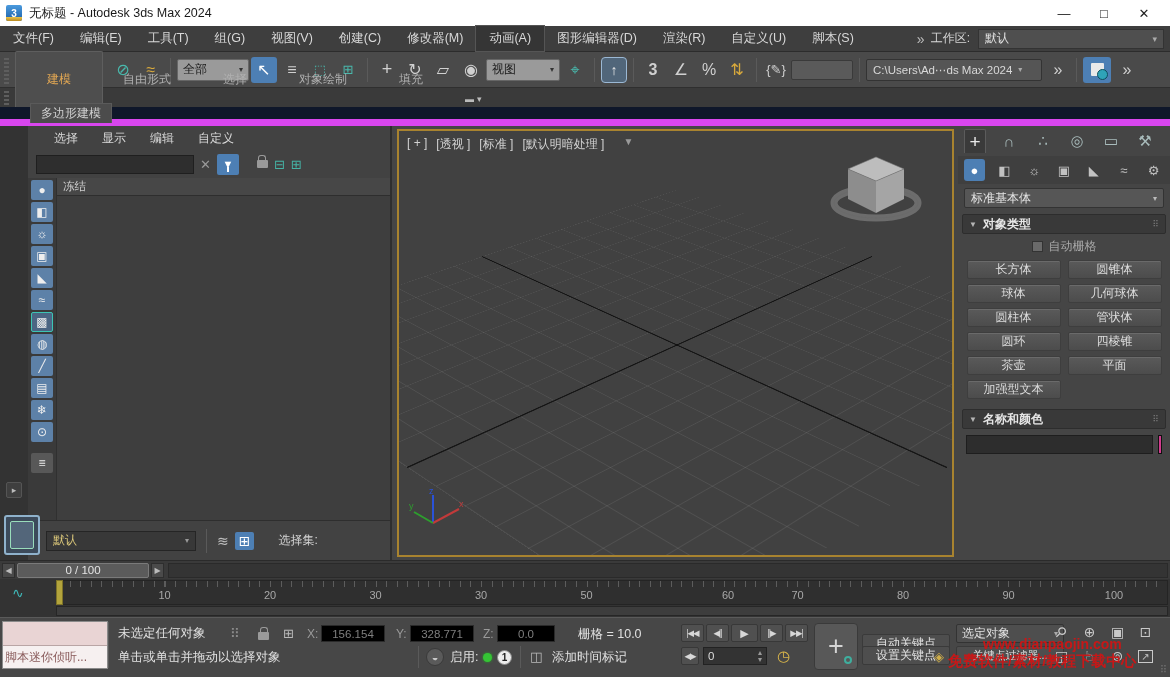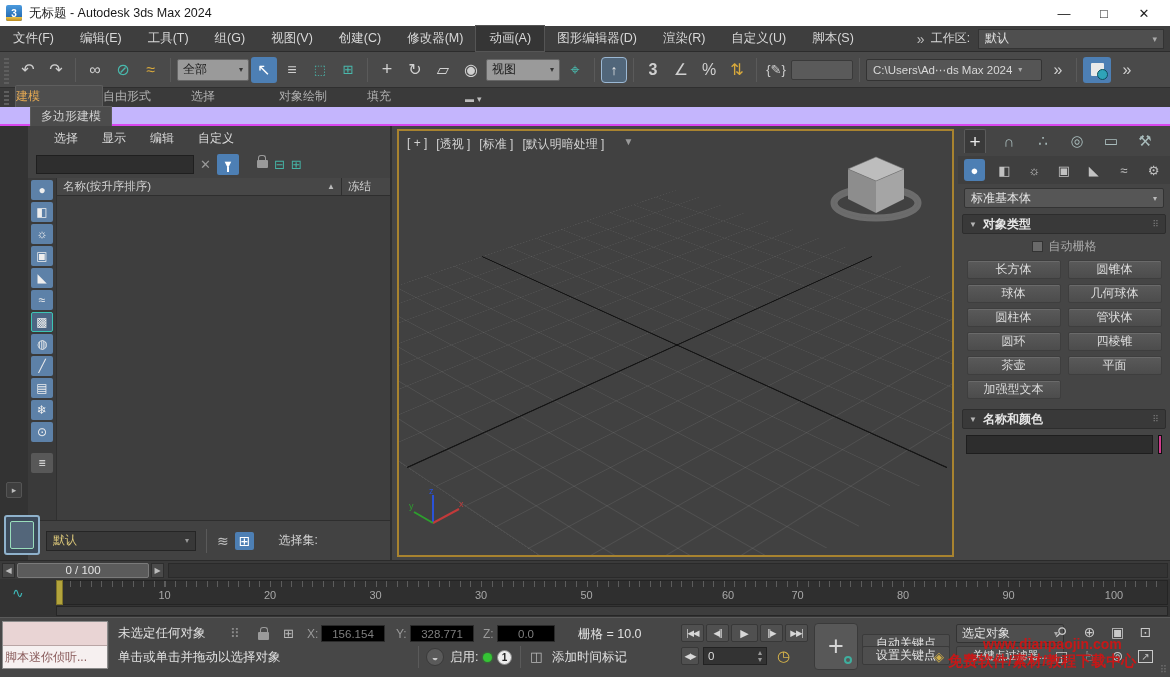--- a/index.html
+++ b/index.html
@@ -37,24 +37,24 @@
   .dd-dark{height:22px;background:#555;color:#d8d8d8;border:1px solid #333;display:flex;align-items:center;padding:0 6px;border-radius:2px;font-family:"Liberation Mono","DejaVu Sans Mono",monospace;font-size:11.5px;}
   .dd-dark .arr{margin-left:6px;font-size:8px;color:#aaa;}
   .kbd-box{width:26px;height:26px;border:1px solid #9bb8d4;border-radius:4px;background:#51667a;color:#e8e8e8;display:flex;align-items:center;justify-content:center;font-size:14px;}
   .ts-field{width:62px;height:20px;background:#5a5a5a;border:1px solid #3a3a3a;border-radius:2px;}
   .floppybtn{width:28px;height:26px;background:#4d7fb4;border-radius:3px;display:flex;align-items:center;justify-content:center;}
   .floppy{width:13px;height:13px;background:#e9e9e9;border-radius:1px;position:relative;}
   .floppy::after{content:"";position:absolute;right:-4px;bottom:-4px;width:9px;height:9px;border-radius:50%;background:#2fa3b8;border:1px solid #0e4f5c;}
 
   
   .ribbon{position:absolute;left:0;top:88px;width:100%;height:19px;background:#3a3a3a;display:flex;align-items:flex-end;}
-  .rtab{width:88px;text-align:left;color:#b0b0b0;font-size:12px;padding:2px 0;}
+  .rtab{width:88px;text-align:center;color:#b0b0b0;font-size:12px;padding:19px 0;}
   .rtab.active{background:#4e4e4e;border:1px solid #5e5e5e;border-bottom:none;color:#e0a653;border-radius:2px 2px 0 0;}
   .rib-min{margin-left:10px;color:#bbb;font-size:9px;display:flex;align-items:center;gap:3px;padding-bottom:3px;}
-  .subribbon{position:absolute;left:0;top:107px;width:100%;height:19px;background:#c4b5fd;border-bottom:2px solid #d946ef;display:flex;align-items:center;}
+  .subribbon{position:absolute;left:0;top:107px;width:100%;height:19px;background:#0f172a;border-bottom:7px solid #d946ef;display:flex;align-items:center;}
   .polytab{margin-left:30px;background:#4c4c4c;border:1px solid #5a5a5a;border-bottom:none;color:#cfcfcf;padding:1px 10px;font-size:12px;}
 
   
   .sidestrip{position:absolute;left:0;top:126px;width:28px;height:434px;background:#333;}
   .sidestrip .flyout{position:absolute;left:6px;top:356px;width:16px;height:16px;background:#3f3f3f;border:1px solid #555;color:#bbb;font-size:9px;display:flex;align-items:center;justify-content:center;border-radius:2px;}
 
   
   .explorer{position:absolute;left:28px;top:126px;width:364px;height:434px;background:#424242;border-right:2px solid #2e2e2e;display:flex;flex-direction:column;}
   .exp-menus{height:24px;display:flex;align-items:center;gap:24px;padding-left:26px;color:#d8d8d8;}
   .exp-search{height:28px;display:flex;align-items:center;padding-left:8px;gap:6px;}
@@ -300,24 +300,20 @@
           <span class="fx fx-teal">▩</span>
           <span class="fx">◍</span>
           <span class="fx">╱</span>
           <span class="fx">▤</span>
           <span class="fx">❄</span>
           <span class="fx">⊙</span>
           <span class="fx fx-gray">≡</span>
         </div>
       <div class="exp-right">
         <div class="exp-header">
-          <span class="hdr-name">
-            <span>名称(按升序排序)</span>
-            <span class="sortarr">▲</span>
-          </span>
           <span class="hdr-frozen">冻结</span>
         </div>
         <div class="exp-list"></div>
       </div>
     </div>
     <div class="exp-footer">
       <span class="preset-dd">
         <span>默认</span>
         <span class="arr">▾</span>
       </span>

